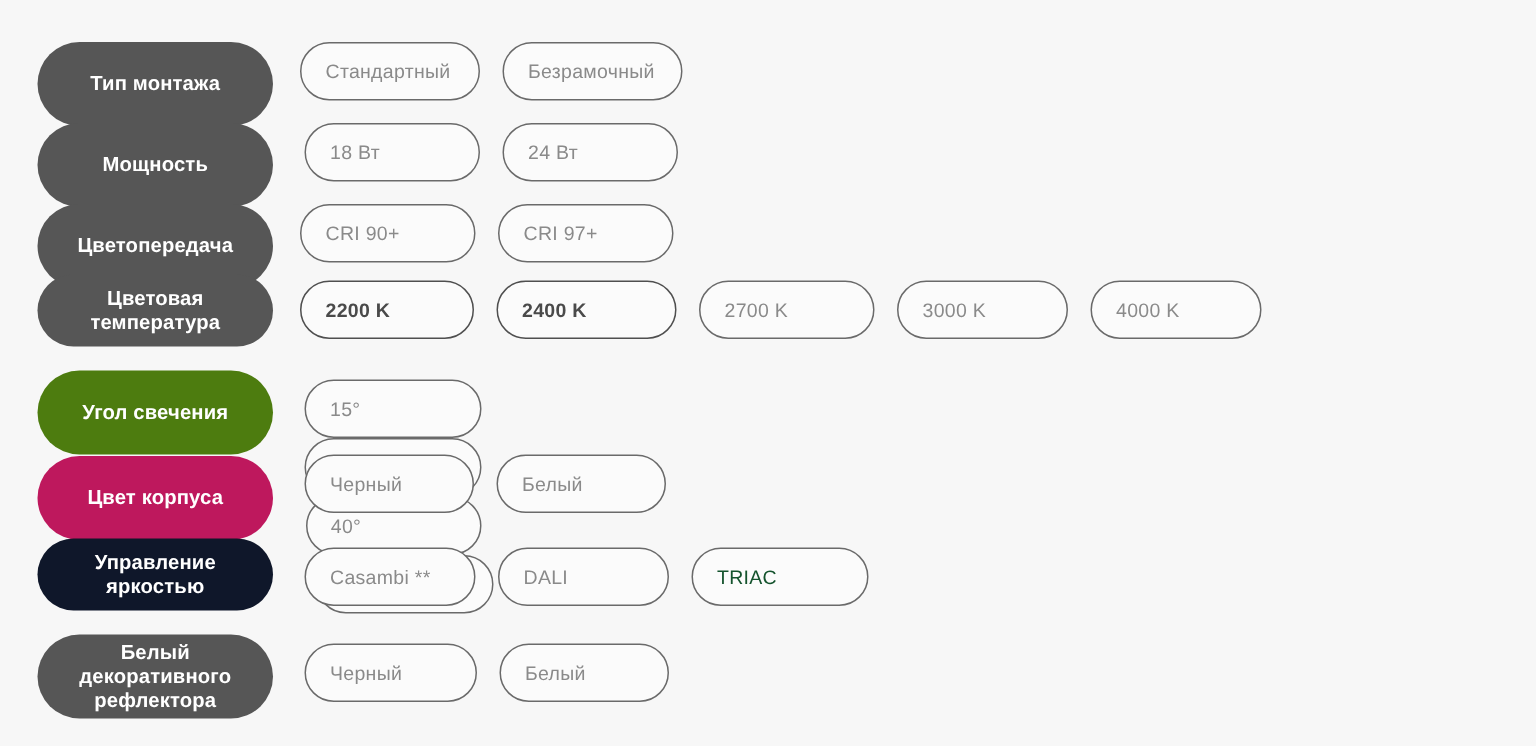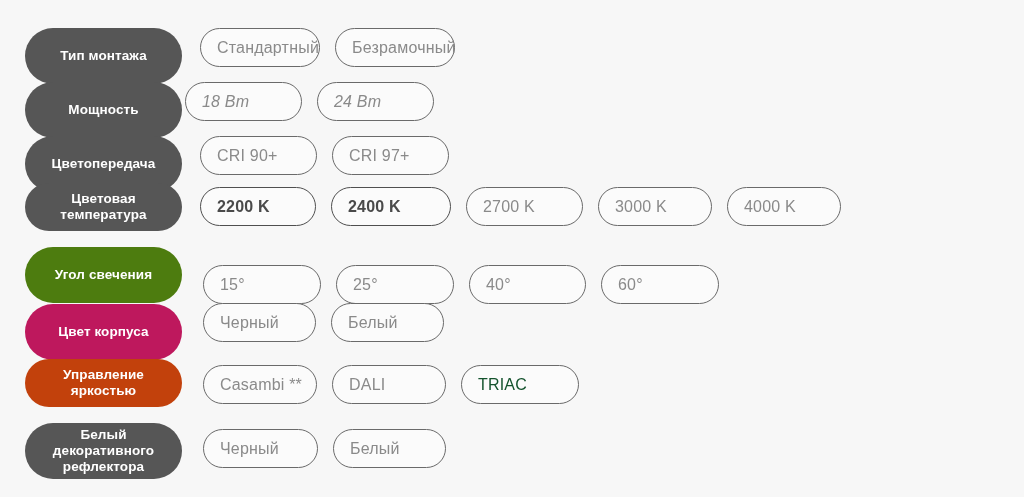--- a/index.html
+++ b/index.html
@@ -62,21 +62,21 @@
     display: flex;
     align-items: center;
   }
   .option-pill {
     box-sizing: border-box;
     height: 39px;
     border: 1.6px solid #6a6a6a;
     border-radius: 999px;
     background: #fbfbfb;
     color: #8a8a8a;
-    font-size: 16px;
+    font-size: 13px;
     font-weight: 400;
     letter-spacing: 0.2px;
     display: flex;
     align-items: center;
     padding: 0 0 0 16px;
     margin-right: 15px;
     white-space: nowrap;
     user-select: none;
   }
   .option-pill.strong {
@@ -98,21 +98,21 @@
   <div class="spec-row" style="top:28px;">
     <div class="label-pill h1" style="top: 0px; background: rgb(86, 86, 86); color: rgb(255, 255, 255);">Тип монтажа</div>
     <div class="options" style="top:0;">
       <div class="option-pill w-120" style="border-color: rgb(106, 106, 106); color: rgb(138, 138, 138);">Стандартный</div>
       <div class="option-pill w-120" style="border-color: rgb(106, 106, 106); color: rgb(138, 138, 138);">Безрамочный</div>
     </div>
   </div>
 
   <div class="spec-row" style="top:82px;">
     <div class="label-pill h1" style="top: 0px; background: rgb(86, 86, 86); color: rgb(255, 255, 255);">Мощность</div>
-    <div class="options" style="top:0; left:185px;font-style:italic;">
+    <div class="options" style="top:0; left:203px;">
       <div class="option-pill w-117" style="border-color: rgb(106, 106, 106); color: rgb(138, 138, 138);">18 Вт</div>
       <div class="option-pill w-117" style="border-color: rgb(106, 106, 106); color: rgb(138, 138, 138);">24 Вт</div>
     </div>
   </div>
 
   <div class="spec-row" style="top:136px;">
     <div class="label-pill h1" style="top: 0px; background: rgb(86, 86, 86); color: rgb(255, 255, 255);">Цветопередача</div>
     <div class="options" style="top:0;">
       <div class="option-pill w-117" style="border-color: rgb(106, 106, 106); color: rgb(138, 138, 138);">CRI 90+</div>
       <div class="option-pill w-117" style="border-color: rgb(106, 106, 106); color: rgb(138, 138, 138);">CRI 97+</div>
@@ -125,38 +125,38 @@
       <div class="option-pill strong w-116" style="width: 116px; color: rgb(74, 74, 74);">2200 K</div>
       <div class="option-pill strong" style="width: 120px; color: rgb(74, 74, 74);">2400 K</div>
       <div class="option-pill" style="width: 117px; border-color: rgb(106, 106, 106); color: rgb(138, 138, 138);">2700 K</div>
       <div class="option-pill" style="width: 114px; border-color: rgb(106, 106, 106); color: rgb(138, 138, 138);">3000 K</div>
       <div class="option-pill" style="width: 114px; border-color: rgb(106, 106, 106); color: rgb(138, 138, 138);">4000 K</div>
     </div>
   </div>
 
   <div class="spec-row" style="top:247px;">
     <div class="label-pill h1" style="top: 0px; background: #4d7c0f; color: rgb(255, 255, 255);">Угол свечения</div>
-    <div class="options" style="top:18px; left:203px;">
+    <div class="options" style="top:6px; left:203px;flex-direction:column;">
       <div class="option-pill" style="width: 118px; margin-right: 15px; border-color: rgb(106, 106, 106); color: rgb(138, 138, 138);">15°</div>
       <div class="option-pill" style="width: 118px; margin-right: 15px; border-color: rgb(106, 106, 106); color: rgb(138, 138, 138);">25°</div>
       <div class="option-pill" style="width: 117px; margin-right: 15px; border-color: rgb(106, 106, 106); color: rgb(138, 138, 138);">40°</div>
       <div class="option-pill" style="width: 118px; border-color: rgb(106, 106, 106); color: rgb(138, 138, 138);">60°</div>
     </div>
   </div>
 
   <div class="spec-row" style="top:303px;">
     <div class="label-pill h1" style="top: 1px; background: #be185d; color: rgb(255, 255, 255);">Цвет корпуса</div>
     <div class="options" style="top:0; left:203px;">
       <div class="option-pill" style="width: 113px; border-color: rgb(106, 106, 106); color: rgb(138, 138, 138);">Черный</div>
       <div class="option-pill" style="width: 113px; border-color: rgb(106, 106, 106); color: rgb(138, 138, 138);">Белый</div>
     </div>
   </div>
 
   <div class="spec-row" style="top:365px;">
-    <div class="label-pill h2" style="top: -6px; background: #c2410c; color: rgb(255, 255, 255);">Управление яркостью</div>
+    <div class="label-pill h2" style="top: -6px; background: #0f172a; color: rgb(255, 255, 255);">Управление яркостью</div>
     <div class="options" style="top:0; left:203px;">
       <div class="option-pill" style="width: 114px; border-color: rgb(106, 106, 106); color: rgb(138, 138, 138);">Casambi **</div>
       <div class="option-pill" style="width: 114px; border-color: rgb(106, 106, 106); color: rgb(138, 138, 138);">DALI</div>
       <div class="option-pill" style="width: 118px; border-color: rgb(106, 106, 106); color: #14532d;">TRIAC</div>
     </div>
   </div>
 
   <div class="spec-row" style="top:429px;">
     <div class="label-pill h3" style="top: -6px; background: rgb(86, 86, 86); color: rgb(255, 255, 255);">Белый декоративного рефлектора</div>
     <div class="options" style="top:0; left:203px;">

